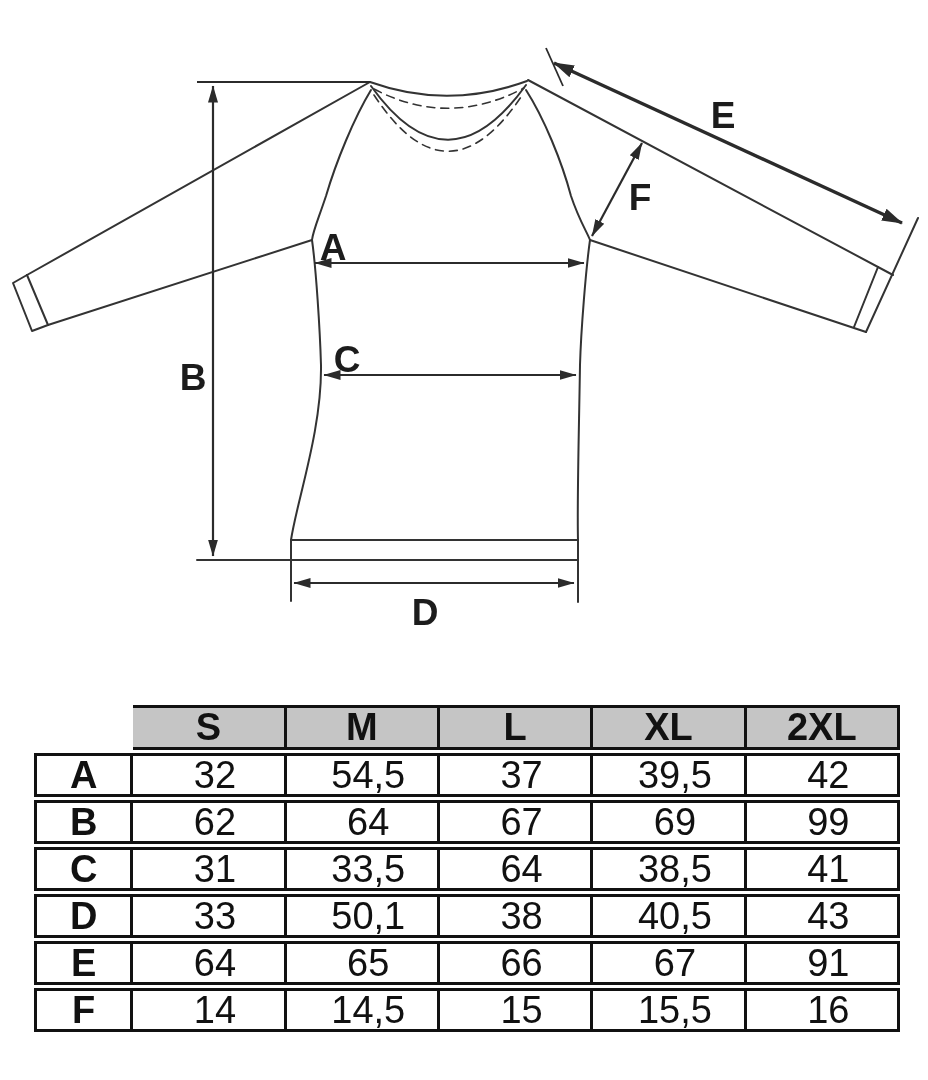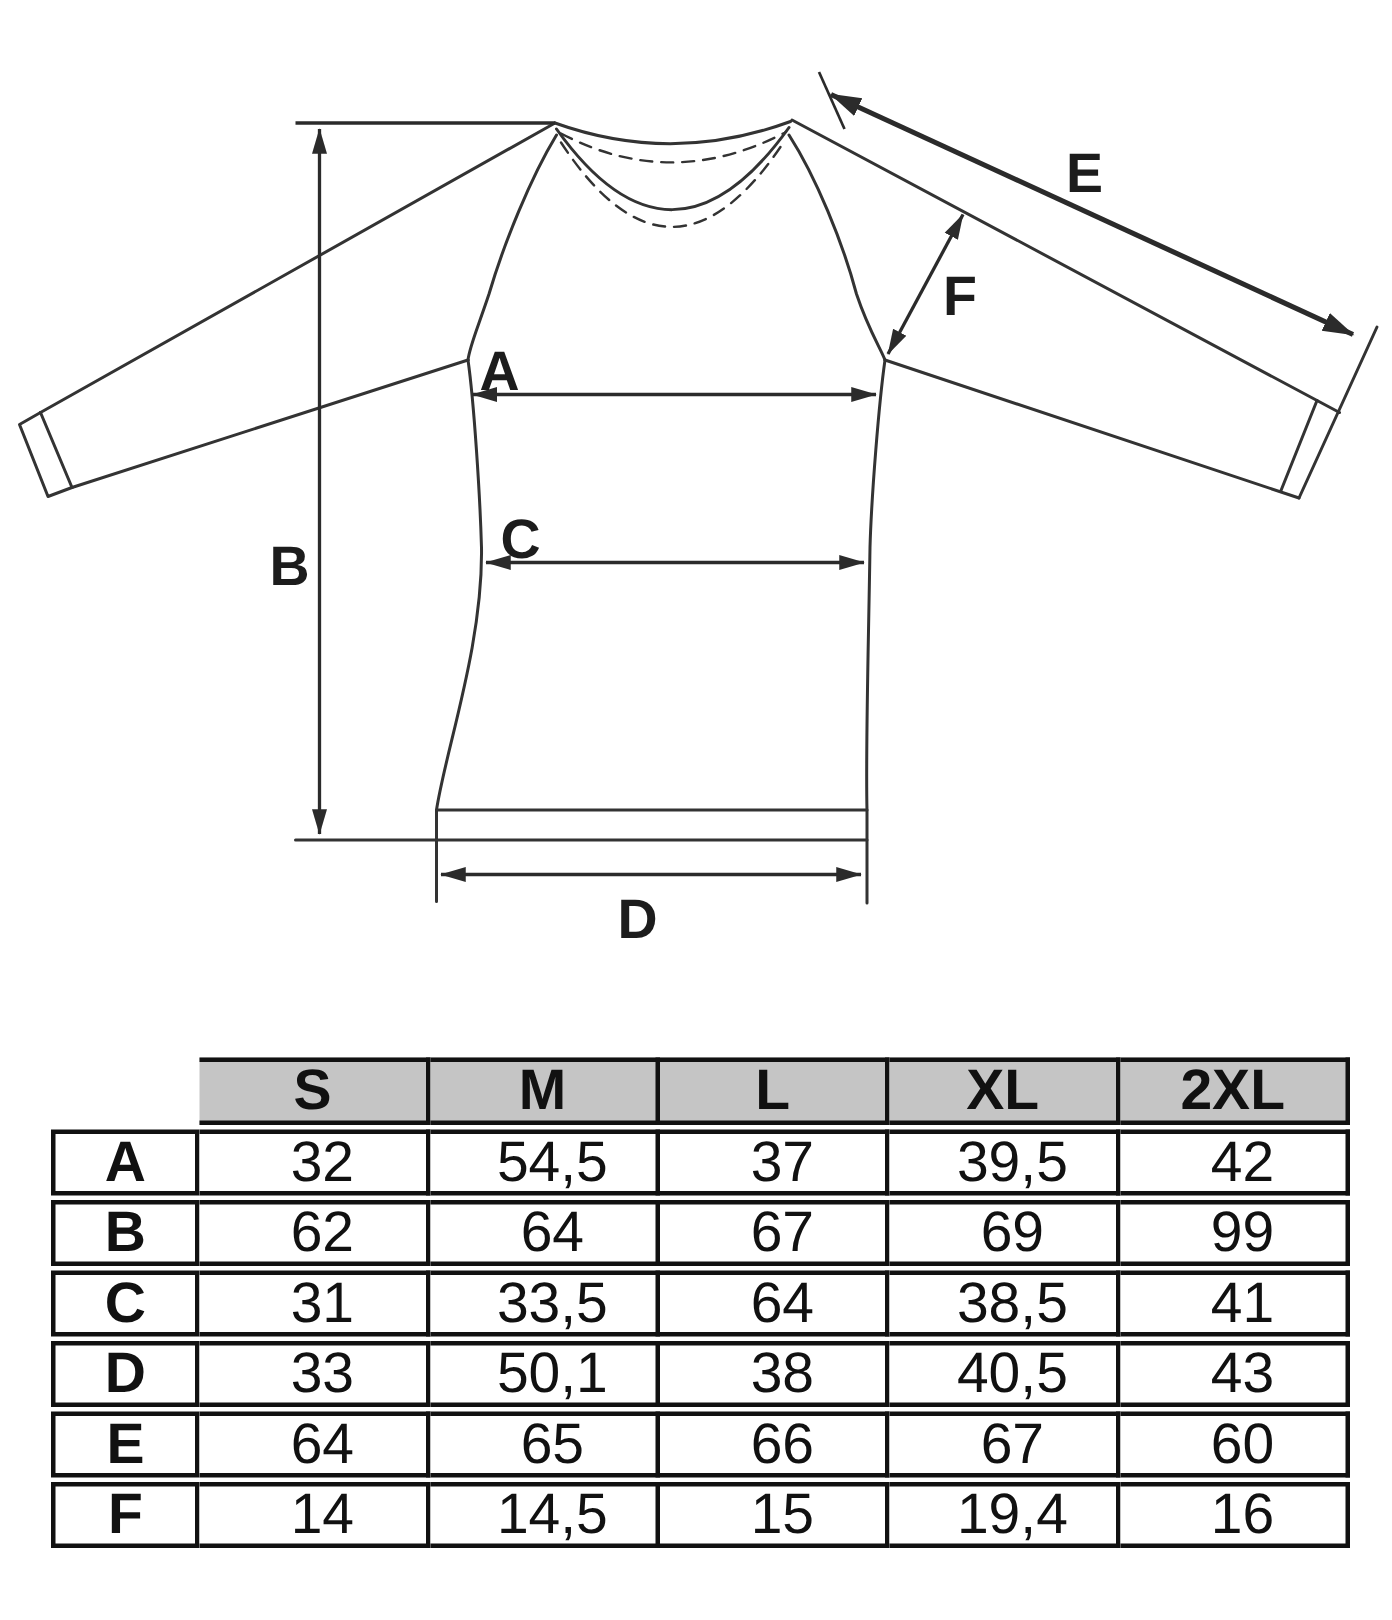--- a/index.html
+++ b/index.html
@@ -139,27 +139,27 @@
           <td>38</td>
           <td>40,5</td>
           <td>43</td>
         </tr>
         <tr>
           <th>E</th>
           <td>64</td>
           <td>65</td>
           <td>66</td>
           <td>67</td>
-          <td>60</td>
+          <td>91</td>
         </tr>
         <tr>
           <th>F</th>
           <td>14</td>
           <td>14,5</td>
           <td>15</td>
-          <td>19,4</td>
+          <td>15,5</td>
           <td>16</td>
         </tr>
       </tbody>
     </table>
   </div>
 
 </div>
 
 </body></html>

